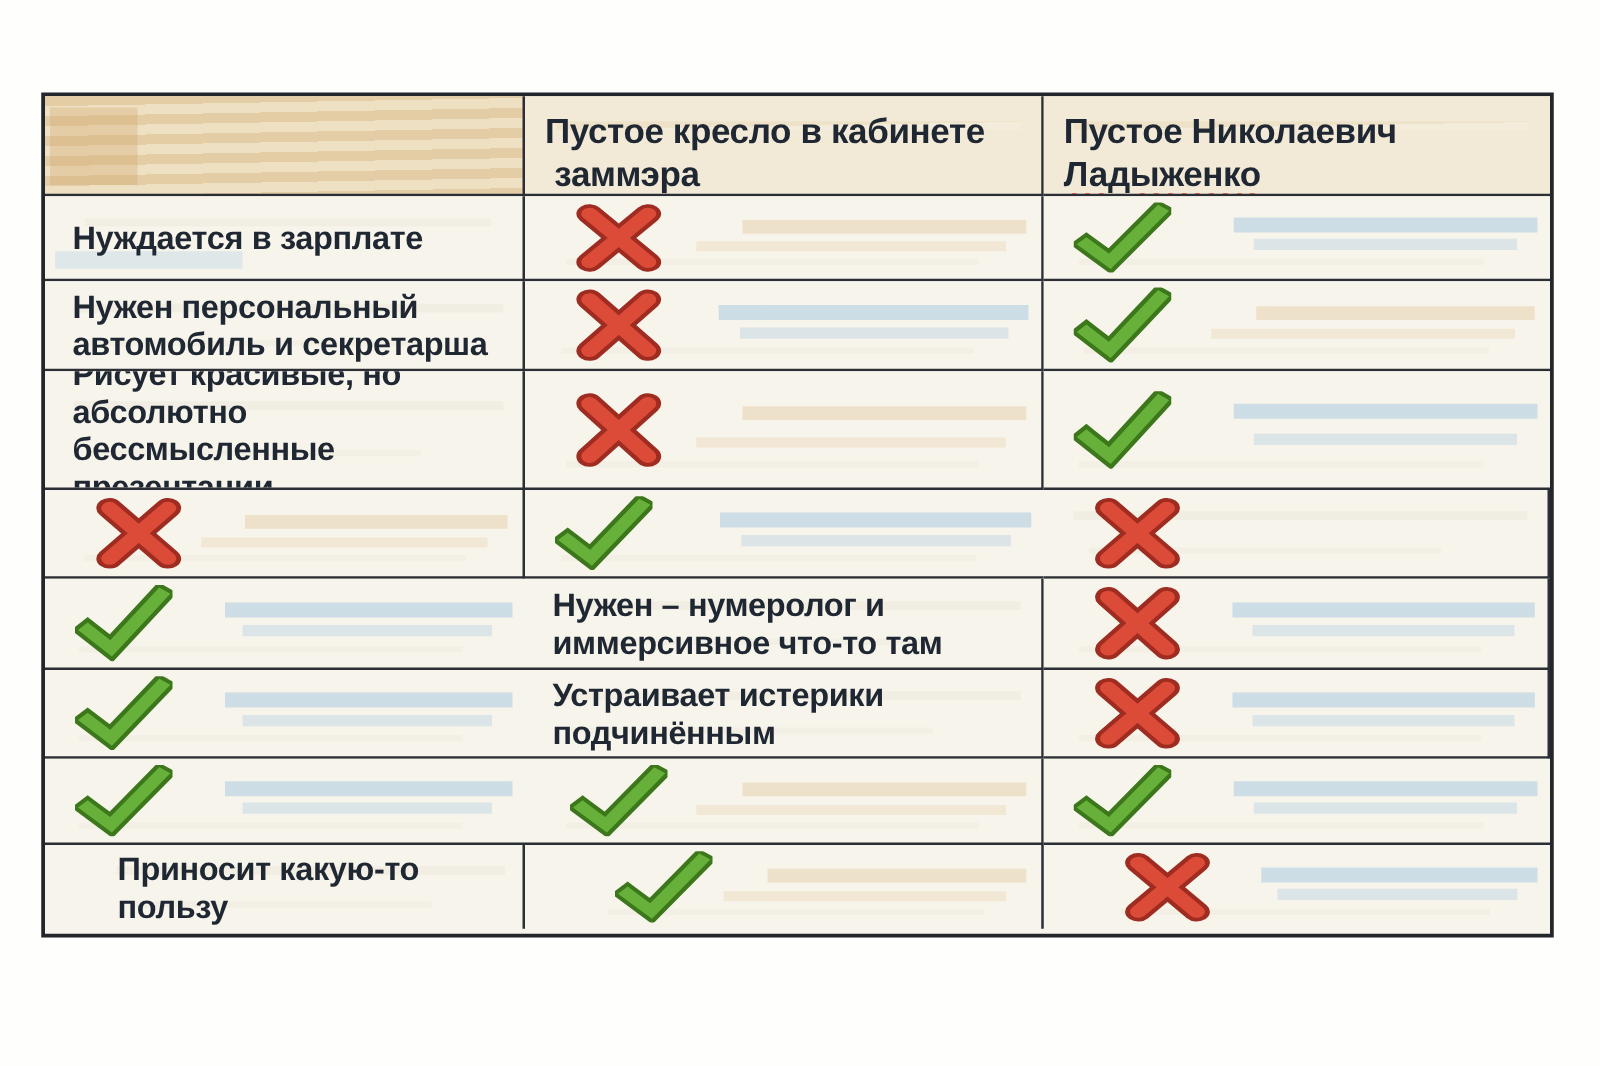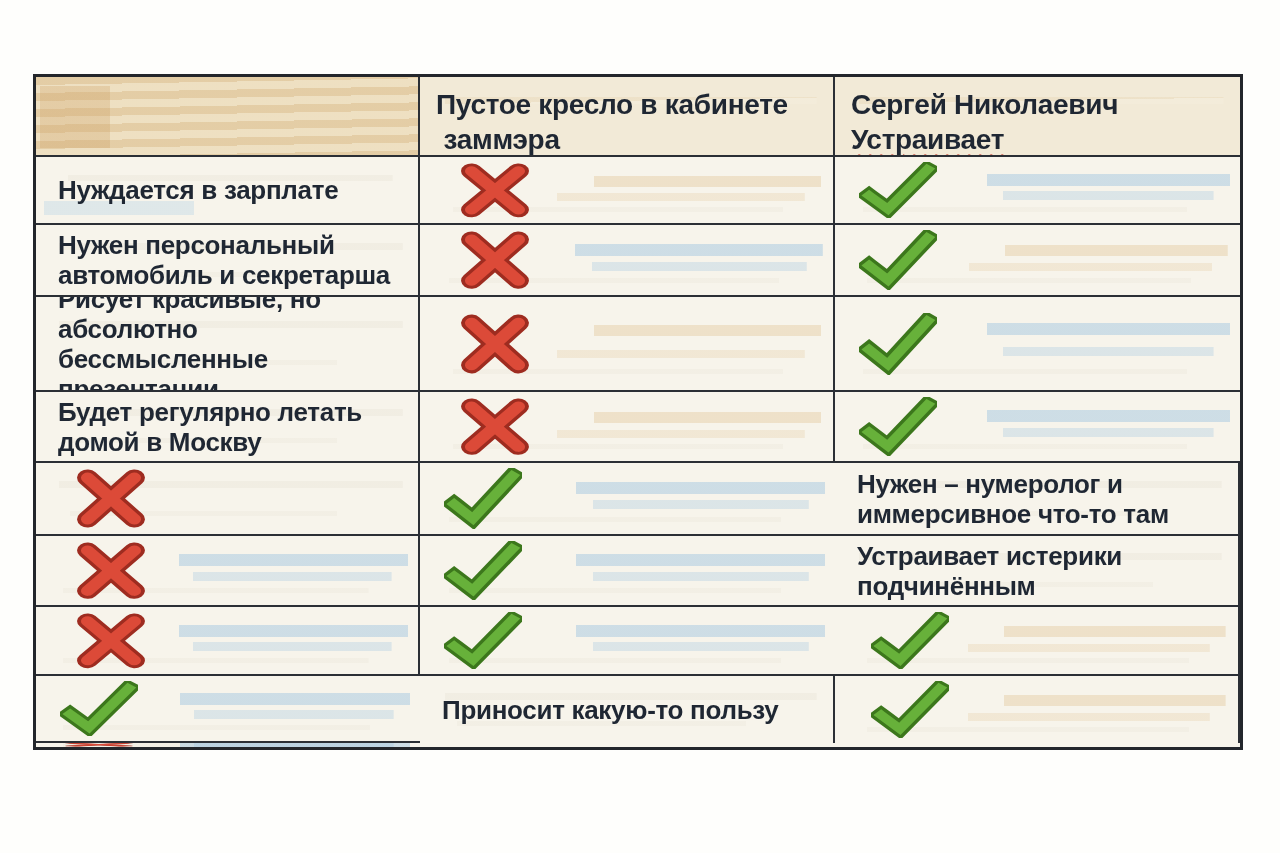--- a/index.html
+++ b/index.html
@@ -24,21 +24,21 @@
     background-color:#f7f4eb;
     background-image:
       linear-gradient(rgba(190,180,155,0.10),rgba(190,180,155,0.10)),
       linear-gradient(rgba(190,180,155,0.08),rgba(190,180,155,0.08));
     background-size:90% 7px,70% 5px;
     background-position:60% 28%,30% 72%;
     background-repeat:no-repeat;
     overflow:hidden;
   }
   .cL,.cM{border-right:2px solid #2b2f35;}
-  .last{border-bottom:none;}
+  .last{border-bottom:none;margin-left:36px;}
   
   .hdr{
     font-weight:700;font-size:28px;line-height:35px;color:#1f2733;
     padding:10px 10px 0 16px;white-space:pre-line;letter-spacing:-0.3px;
   }
   .whs{
     background-color:#ecdcbb;
     background-image:
       linear-gradient(rgba(205,160,100,0.30),rgba(205,160,100,0.30)),
       repeating-linear-gradient(179deg, rgba(209,171,116,0.30) 0 8px, rgba(246,238,218,0.22) 8px 16px);
@@ -96,22 +96,22 @@
 </style>
 </head>
 <body>
 
 <div class="stage">
   <div class="cmp-table">
 
     <div class="cell cL hdr whs"></div>
     <div class="cell cM hdr whl">Пустое кресло в кабинете
 &nbsp;заммэра</div>
-    <div class="cell cR hdr whl"><span>Сергей Николаевич</span>
-<span class="squiggle">Устраивает</span></div>
+    <div class="cell cR hdr whl"><span>Пустое Николаевич</span>
+<span class="squiggle">Ладыженко</span></div>
 
     <div class="cell cL lbl wbl">Нуждается в зарплате</div>
     <div class="cell cM mark-cell mc2 wt">
         <svg class="mk" viewBox="0 0 100 100" preserveAspectRatio="none">
           <path d="M20 16 L80 84 M80 16 L20 84" fill="none" stroke="#9e2c20" stroke-width="27" stroke-linecap="round"></path>
           <path d="M20 16 L80 84 M80 16 L20 84" fill="none" stroke="#dc4a38" stroke-width="17" stroke-linecap="round"></path>
         </svg>
       </div>
     <div class="cell cR mark-cell mc3 wb">
         <svg class="mk" viewBox="0 0 100 100" preserveAspectRatio="none">
@@ -144,22 +144,20 @@
           <path d="M20 16 L80 84 M80 16 L20 84" fill="none" stroke="#dc4a38" stroke-width="17" stroke-linecap="round"></path>
         </svg>
       </div>
     <div class="cell cR mark-cell mc3 wb">
         <svg class="mk" viewBox="0 0 100 100" preserveAspectRatio="none">
           <path d="M13 59 L37 83 L88 13" fill="none" stroke="#3c771c" stroke-width="24" stroke-linecap="square"></path>
           <path d="M13 59 L37 83 L88 13" fill="none" stroke="#67b13a" stroke-width="14" stroke-linecap="square"></path>
         </svg>
       </div>
 
-    <div class="cell cL lbl">Будет регулярно летать
-домой в Москву</div>
     <div class="cell cM mark-cell mc2 wt">
         <svg class="mk" viewBox="0 0 100 100" preserveAspectRatio="none">
           <path d="M20 16 L80 84 M80 16 L20 84" fill="none" stroke="#9e2c20" stroke-width="27" stroke-linecap="round"></path>
           <path d="M20 16 L80 84 M80 16 L20 84" fill="none" stroke="#dc4a38" stroke-width="17" stroke-linecap="round"></path>
         </svg>
       </div>
     <div class="cell cR mark-cell mc3 wb">
         <svg class="mk" viewBox="0 0 100 100" preserveAspectRatio="none">
           <path d="M13 59 L37 83 L88 13" fill="none" stroke="#3c771c" stroke-width="24" stroke-linecap="square"></path>
           <path d="M13 59 L37 83 L88 13" fill="none" stroke="#67b13a" stroke-width="14" stroke-linecap="square"></path>

